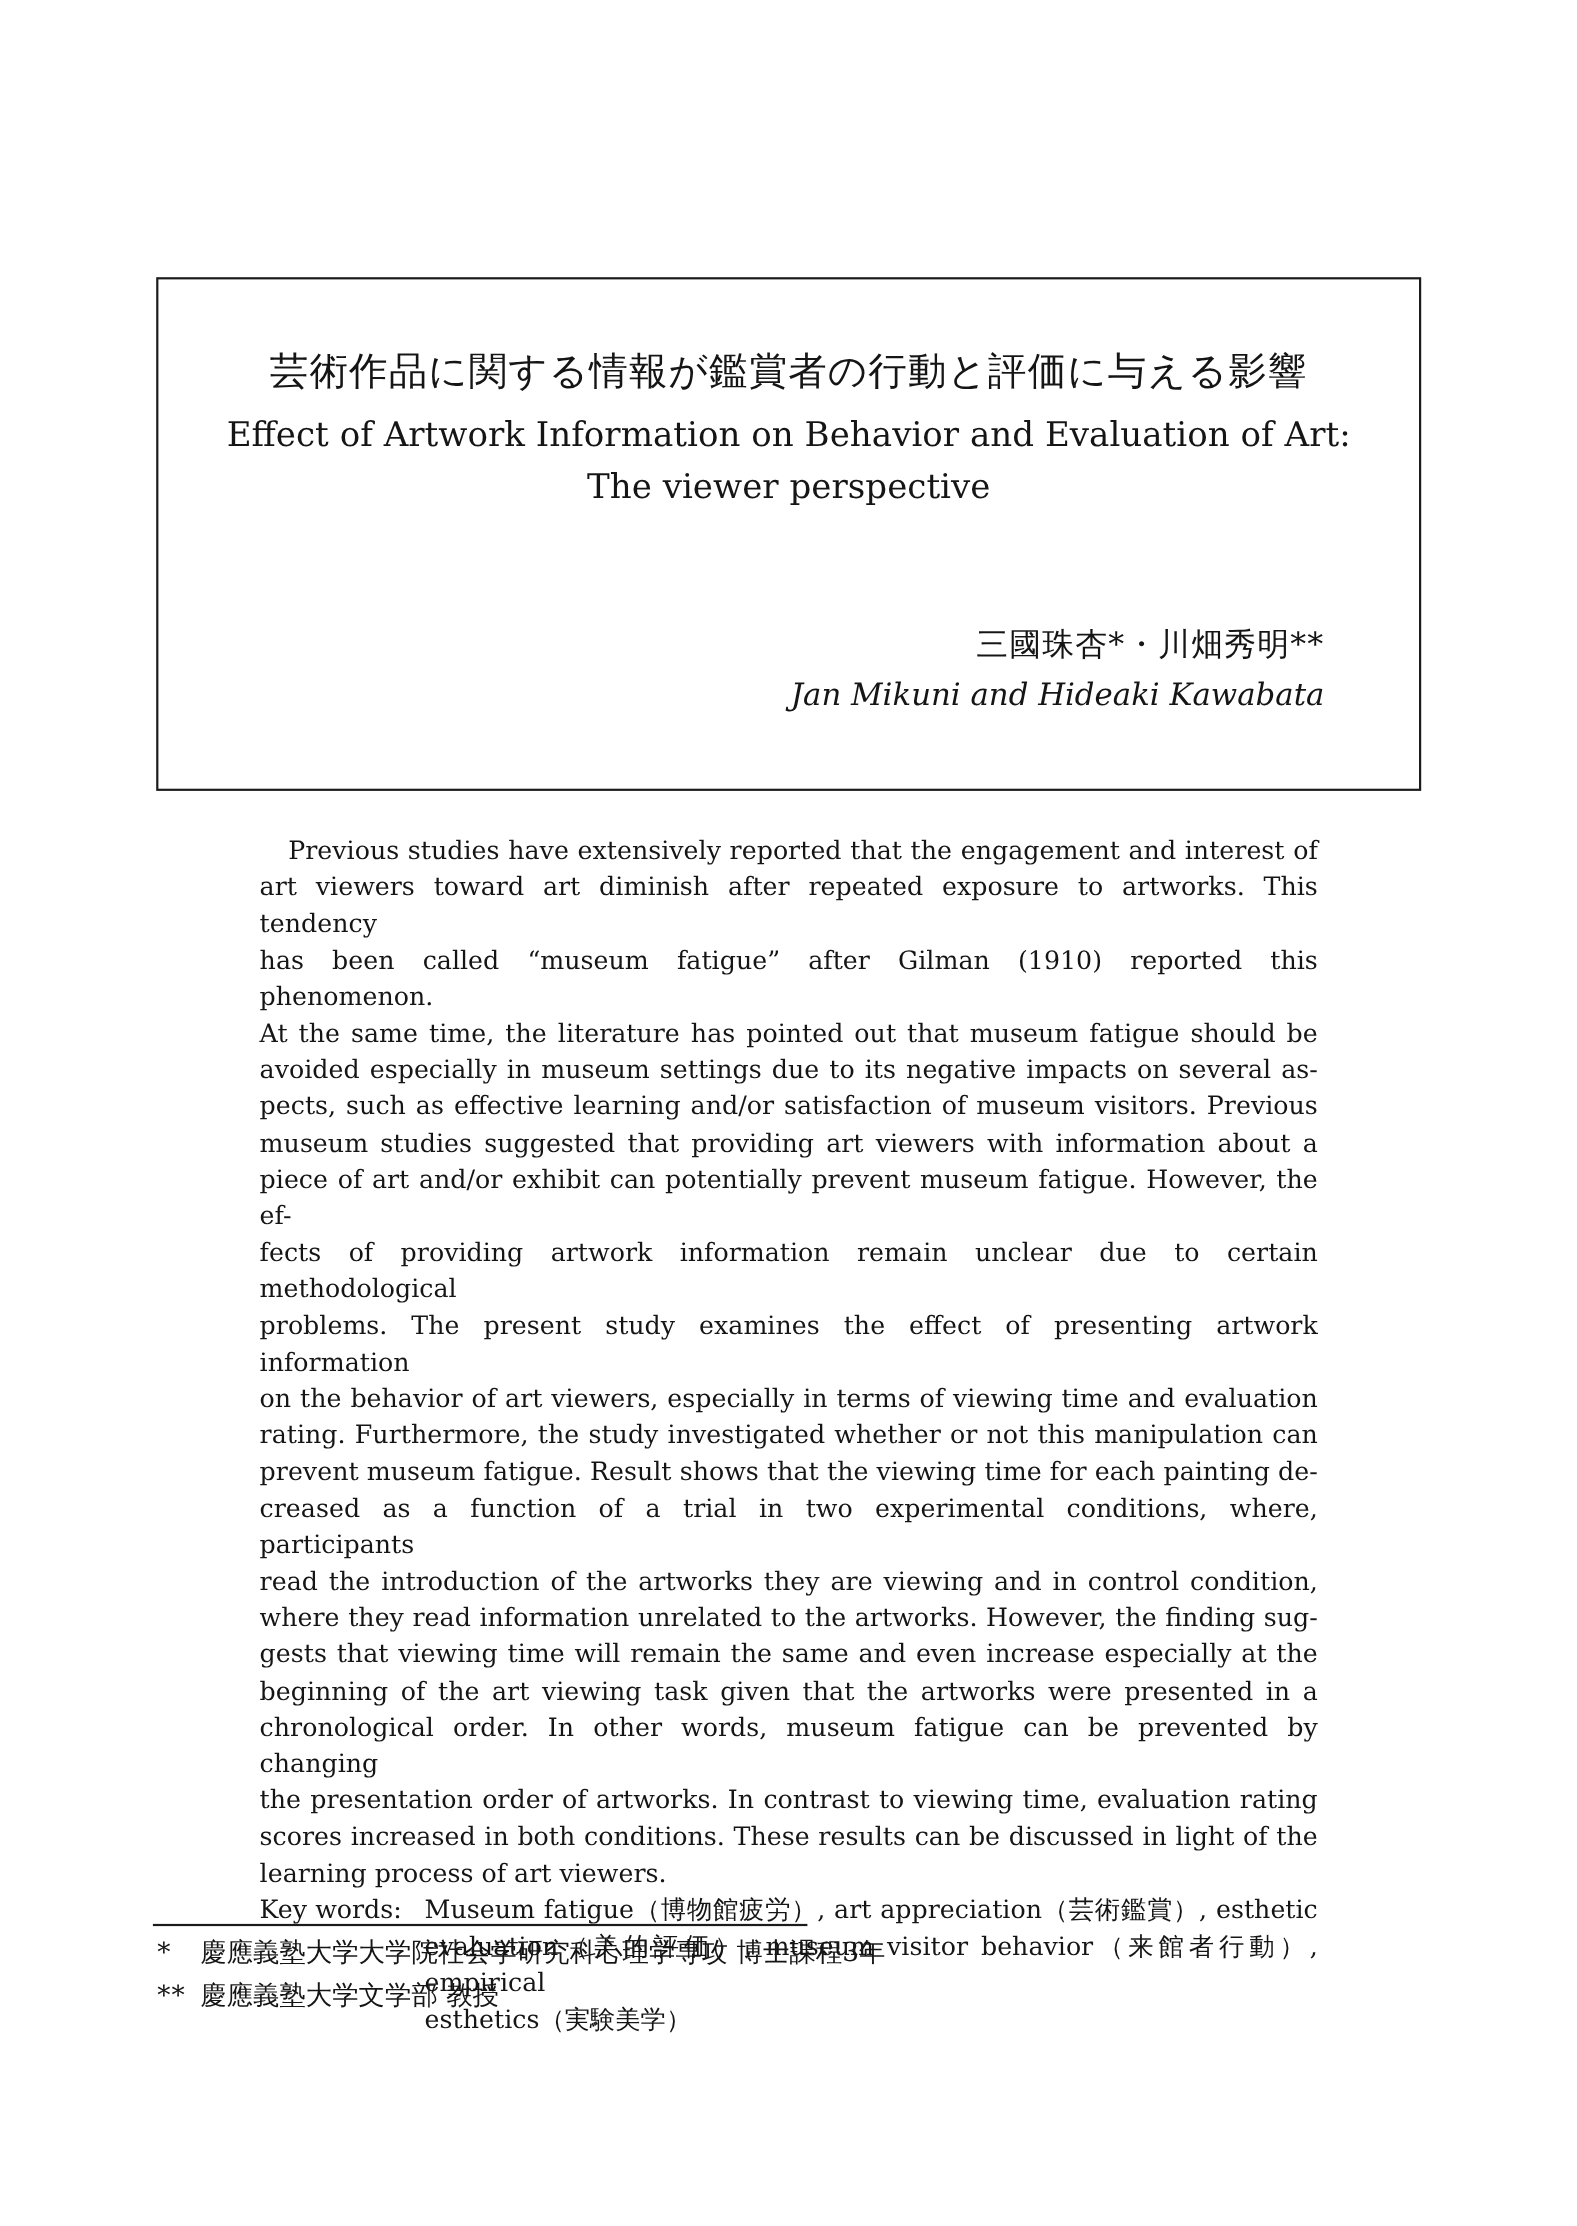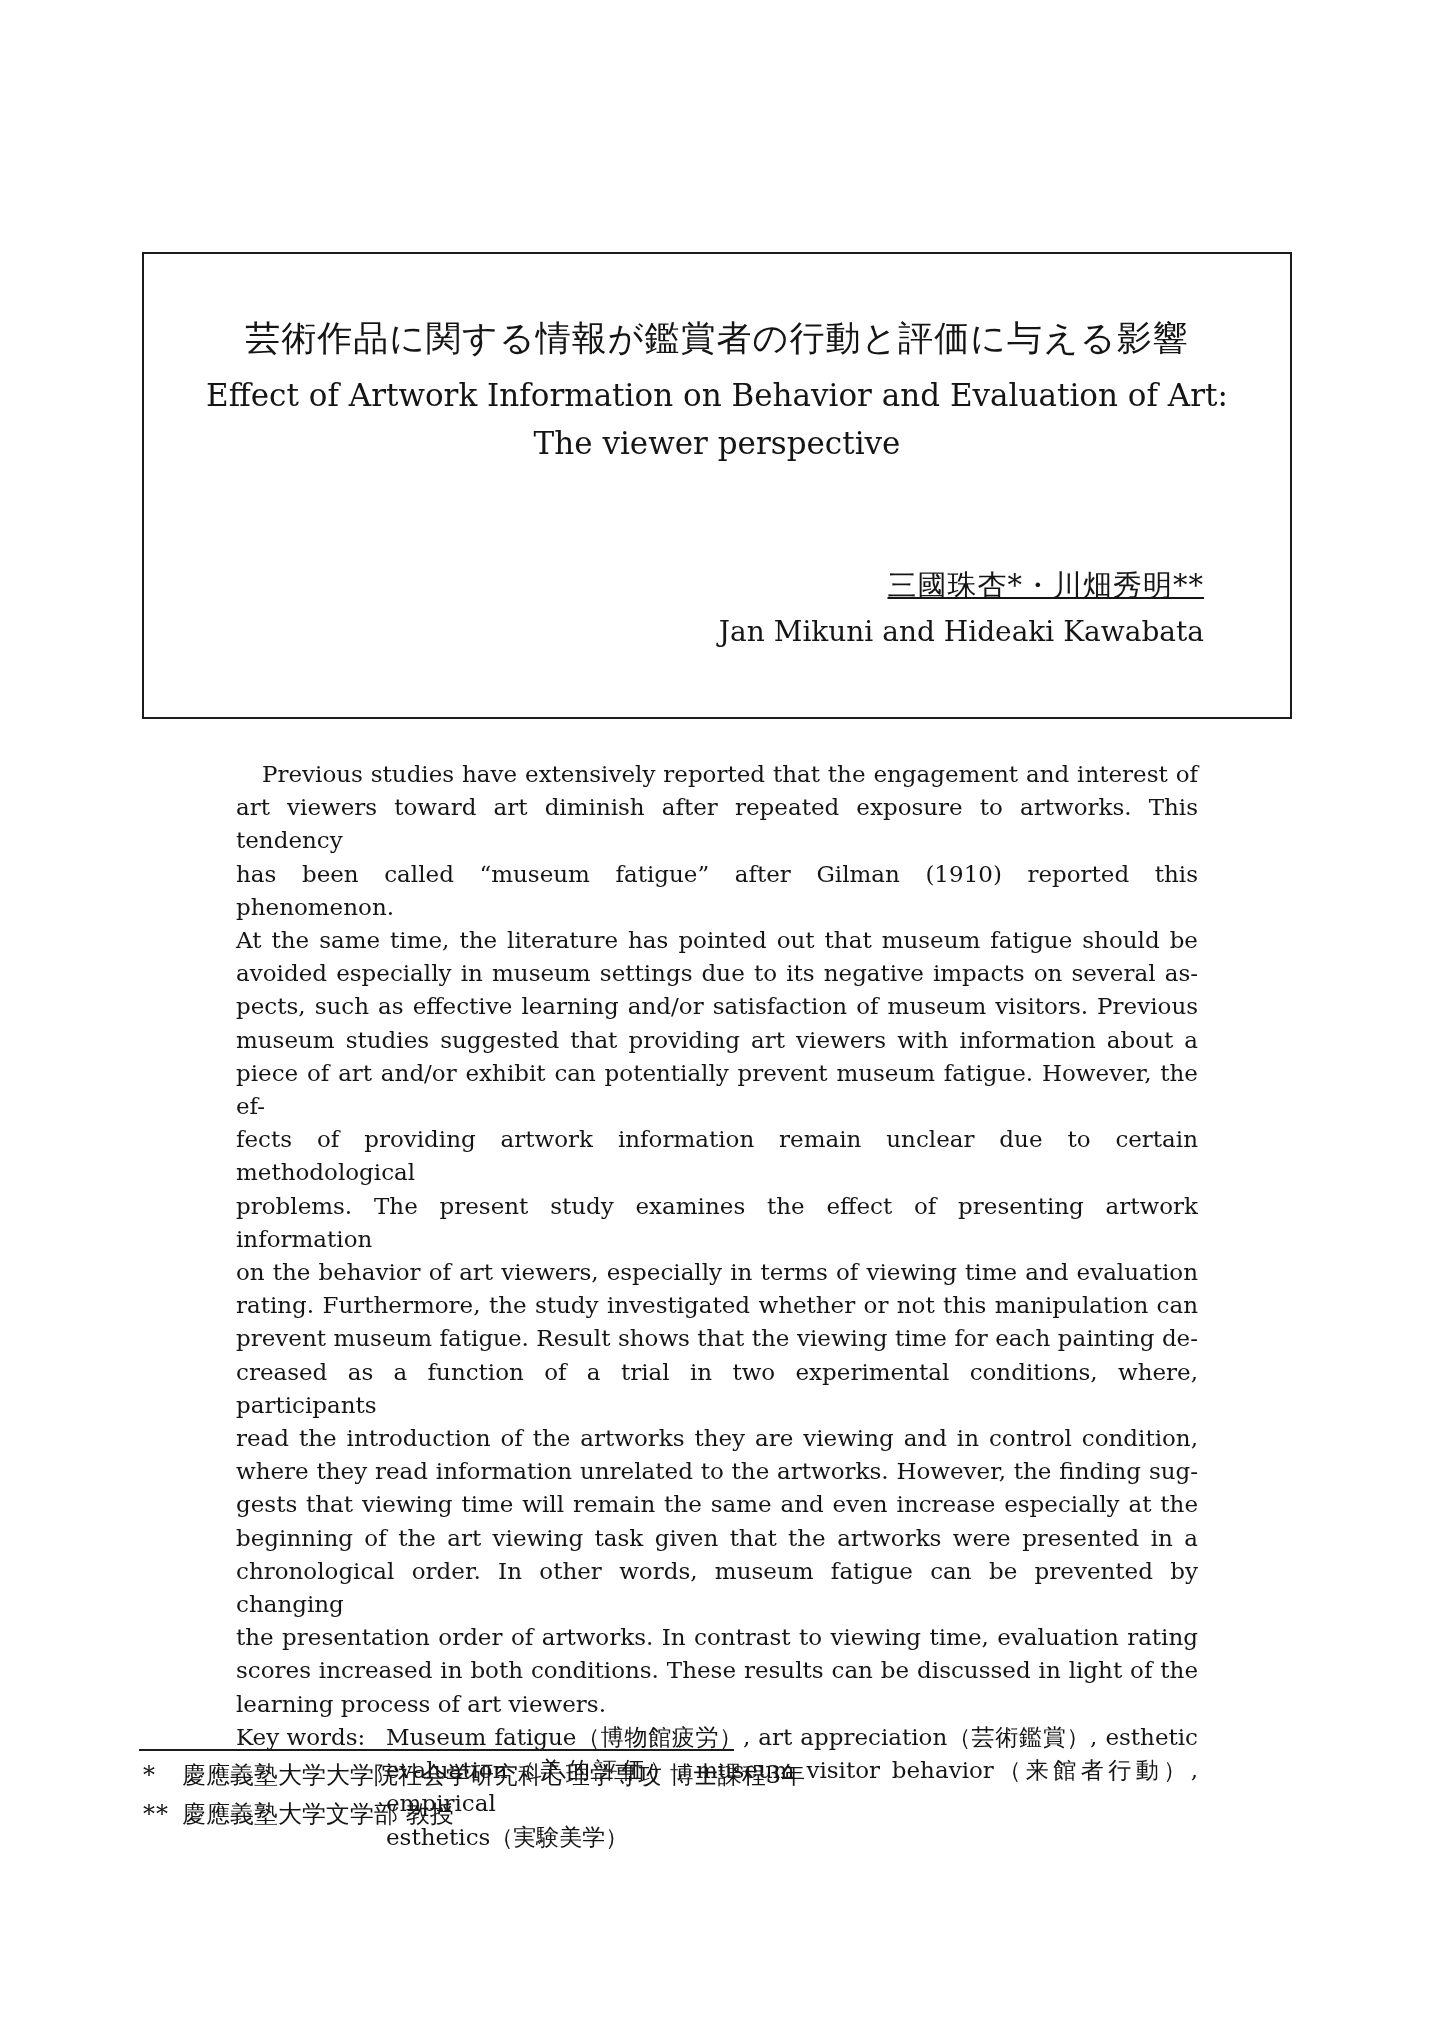--- a/index.html
+++ b/index.html
@@ -40,26 +40,26 @@
   }
   .authors {
     position: absolute;
     right: 86px; top: 314px;
     text-align: right;
   }
   .authors-ja {
     font-size: 29px;
     line-height: 34px;
     letter-spacing: 1px;
-    text-decoration: underline;
   }
   .authors-en {
     margin-top: 13px;
     font-size: 28px;
     line-height: 34px;
+    font-style: italic;
   }
 
   
   .bodytext {
     position: absolute;
     left: 236px; top: 758px;
     width: 962px;
     font-size: 23px;
   }
   .line {

